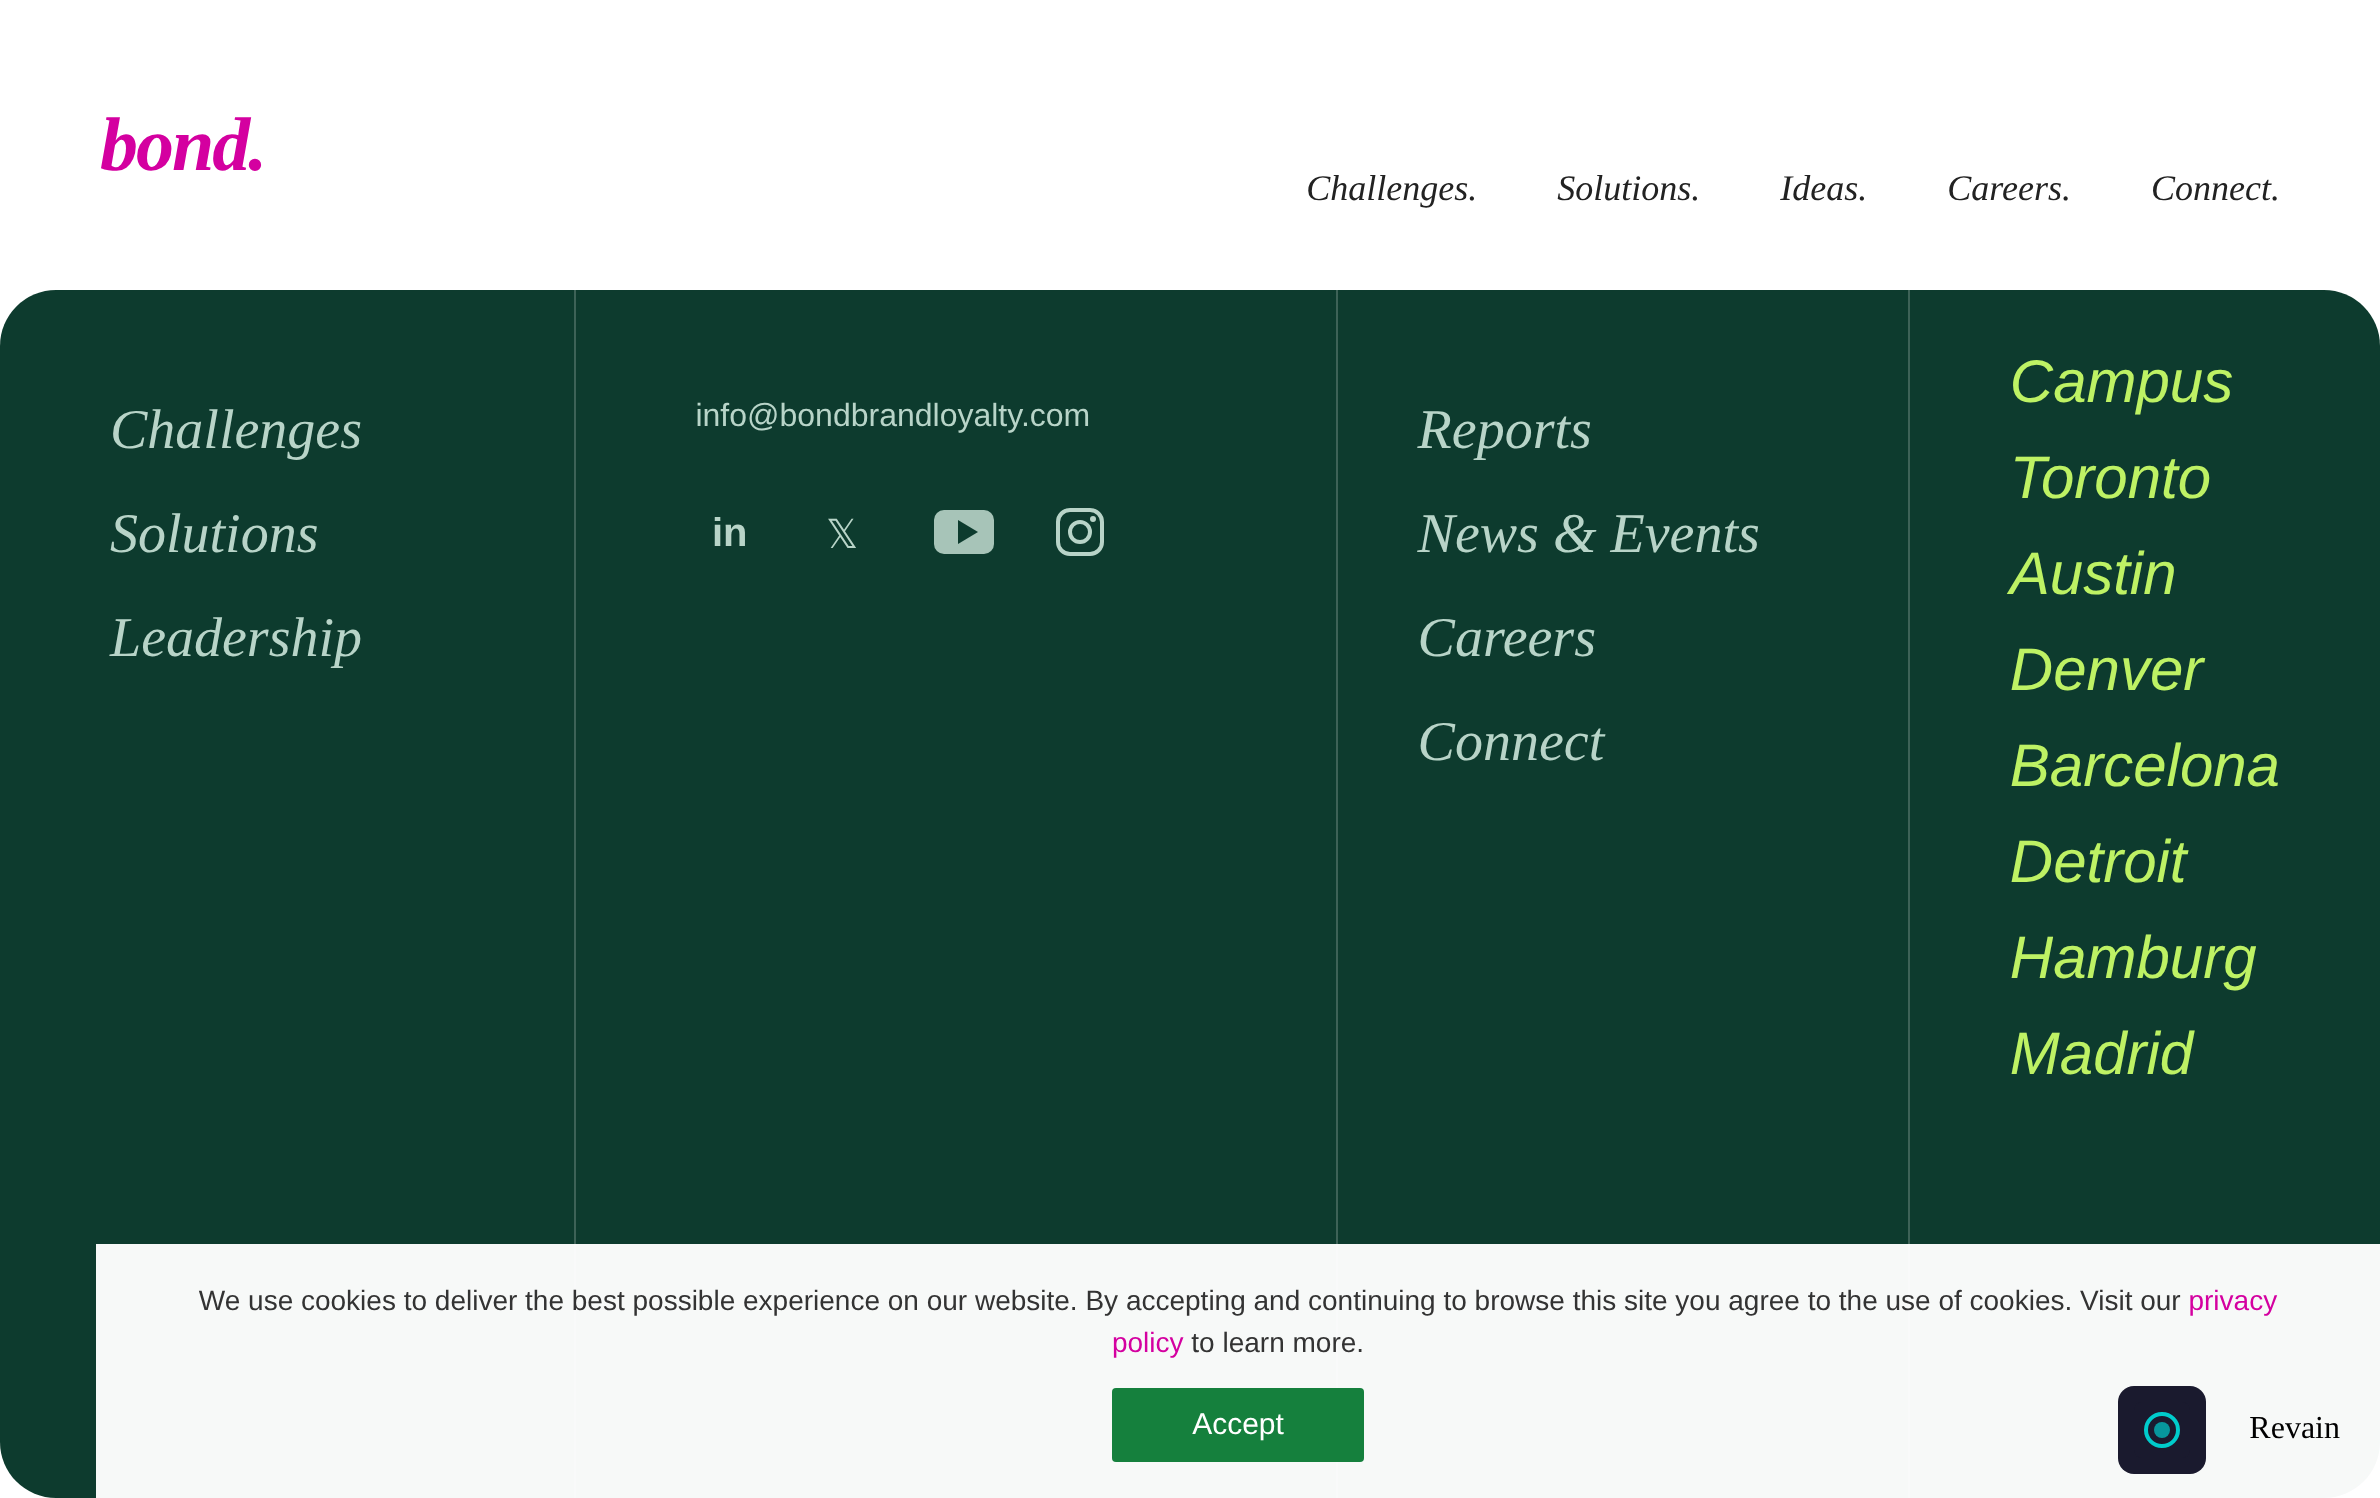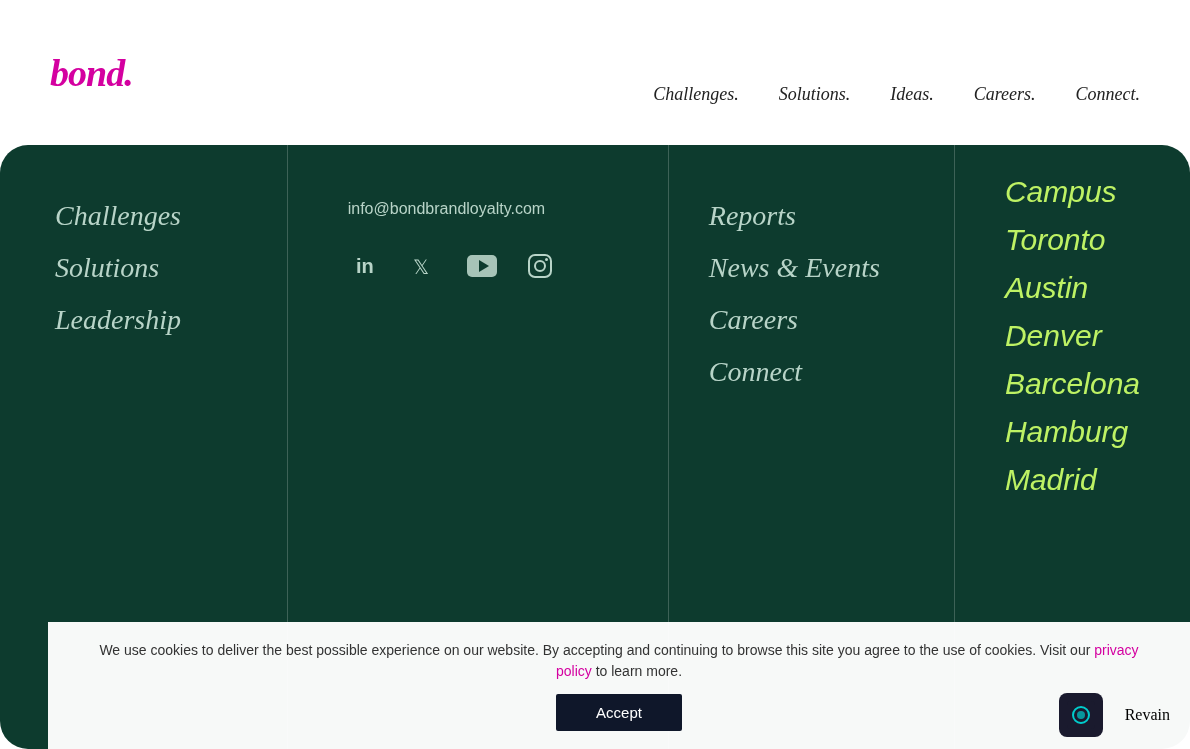--- a/index.html
+++ b/index.html
@@ -146,21 +146,21 @@
       color: #333;
       font-family: Arial, sans-serif;
       margin-bottom: 12px;
       line-height: 1.5;
     }
     #cookie-text a {
       color: #d400a0;
       text-decoration: none;
     }
     #accept-btn {
-      background: #0f172a;
+      background: #15803d;
       color: #fff;
       border: none;
       padding: 10px 40px;
       font-size: 15px;
       font-family: Arial, sans-serif;
       cursor: pointer;
       border-radius: 2px;
     }
 
     
@@ -242,20 +242,21 @@
         <a href="#" class="footer-link">Careers</a>
         <a href="#" class="footer-link">Connect</a>
       </div>
 
     <div id="footer-locations">
     <span class="location-item">Campus</span>
         <span class="location-item">Toronto</span>
         <span class="location-item">Austin</span>
         <span class="location-item">Denver</span>
         <span class="location-item">Barcelona</span>
+        <span class="location-item">Detroit</span>
         <span class="location-item">Hamburg</span>
         <span class="location-item">Madrid</span>
       </div>
 
   </div>
 
   <div id="cookie-banner">
     <p id="cookie-text">
       <span>We use cookies to deliver the best possible experience on our website. By accepting and continuing to browse this site you agree to the use of cookies. Visit our </span>
       <a href="#">privacy policy</a>

